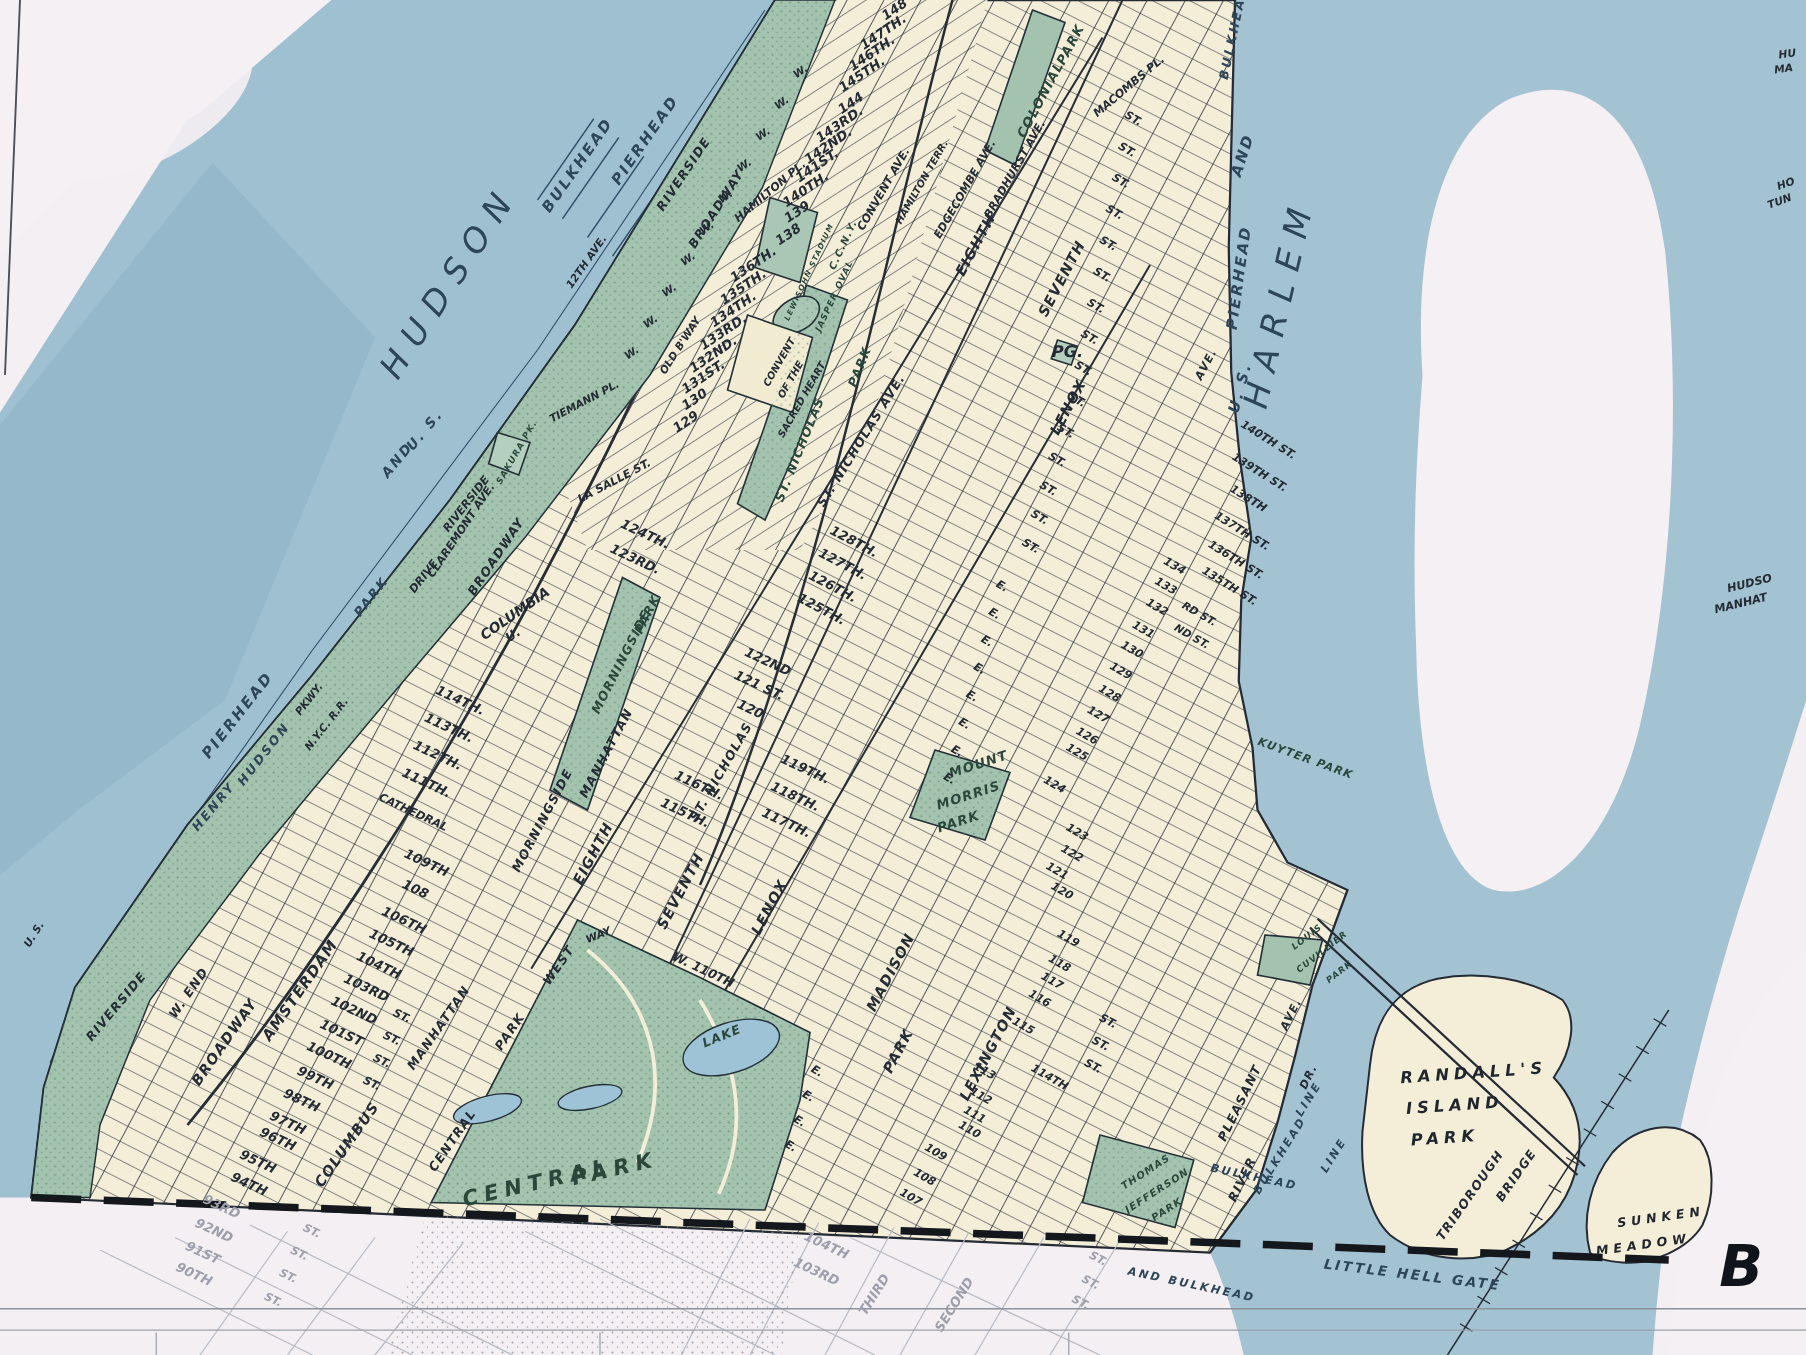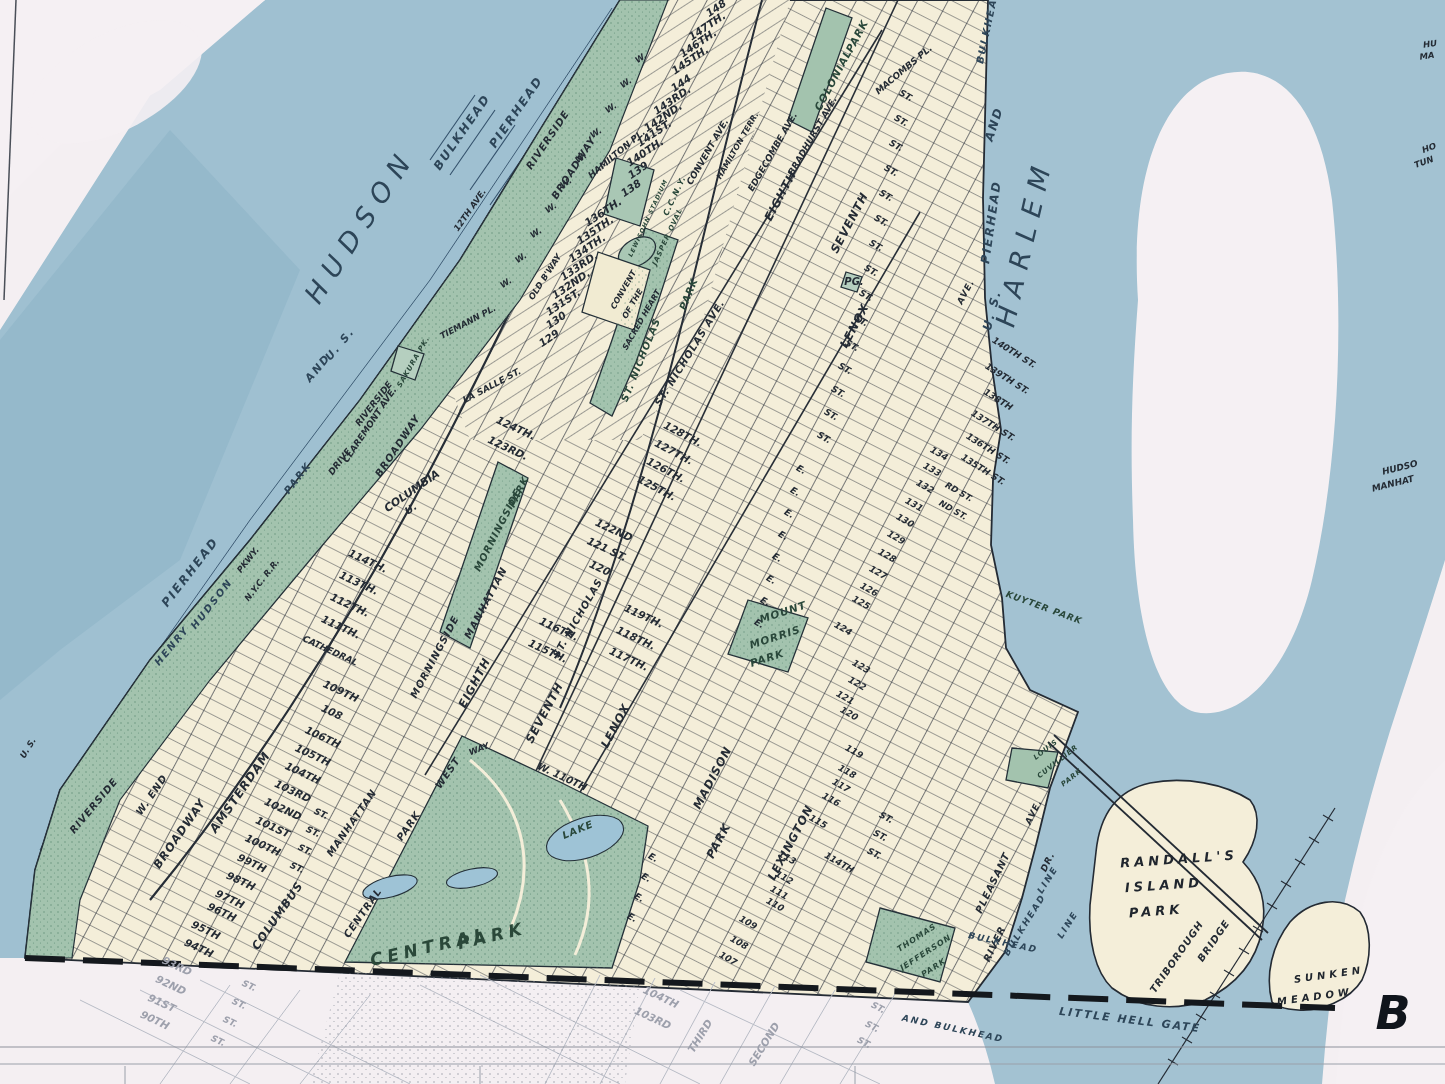--- a/index.html
+++ b/index.html
@@ -245,21 +245,21 @@
       <div class="lb k-ave" style="left: 398px; top: 446px; transform: translate(-50%, -50%) rotate(-56deg); font-size: 10px;">BROADWAY</div>
       <div class="lb k-sm" style="left: 708px; top: 152px; transform: translate(-50%, -50%) rotate(-60deg); font-size: 9px;">CONVENT AVE.</div>
       <div class="lb k-sm" style="left: 738px; top: 146px; transform: translate(-50%, -50%) rotate(-60deg); font-size: 8px;">HAMILTON TERR.</div>
       <div class="lb k-sm" style="left: 773px; top: 152px; transform: translate(-50%, -50%) rotate(-60deg); font-size: 9px;">EDGECOMBE AVE.</div>
       <div class="lb k-sm" style="left: 813px; top: 136px; transform: translate(-50%, -50%) rotate(-60deg); font-size: 9px;">BRADHURST AVE.</div>
       <div class="lb k-sm" style="left: 904px; top: 70px; transform: translate(-50%, -50%) rotate(-40deg); font-size: 9px;">MACOMBS PL.</div>
       <div class="lb k-ave" style="left: 781px; top: 196px; transform: translate(-50%, -50%) rotate(-62deg);">EIGHTH</div>
       <div class="lb k-ave" style="left: 850px; top: 223px; transform: translate(-50%, -50%) rotate(-62deg);">SEVENTH</div>
       <div class="lb k-ave" style="left: 855px; top: 326px; transform: translate(-50%, -50%) rotate(-62deg);">LENOX</div>
       <div class="lb k-ave" style="left: 966px; top: 292px; transform: translate(-50%, -50%) rotate(-62deg); font-size: 9px;">AVE.</div>
-      <div class="lb k-sm" style="left: 854px; top: 282px; transform: translate(-50%, -50%) rotate(0deg); font-size: 10px;">PG.</div>
+      <div class="lb k-sm" style="left: 854px; top: 282px; transform: translate(-50%, -50%) rotate(0deg); font-size: 13px;">PG.</div>
       <div class="lb k-ave" style="left: 690px; top: 353px; transform: translate(-50%, -50%) rotate(-58deg); font-size: 10px;">ST. NICHOLAS AVE.</div>
       <div class="lb k-park" style="left: 833px; top: 80px; transform: translate(-50%, -50%) rotate(-62deg);">COLONIAL</div>
       <div class="lb k-park" style="left: 857px; top: 36px; transform: translate(-50%, -50%) rotate(-62deg);">PARK</div>
       <div class="lb k-park" style="left: 675px; top: 196px; transform: translate(-50%, -50%) rotate(-65deg); font-size: 8px;">C.C.N.Y.</div>
       <div class="lb k-park" style="left: 648px; top: 218px; transform: translate(-50%, -50%) rotate(-65deg); font-size: 6px;">LEWISOHN STADIUM</div>
       <div class="lb k-park" style="left: 668px; top: 237px; transform: translate(-50%, -50%) rotate(-65deg); font-size: 7px;">JASPER OVAL</div>
       <div class="lb k-park" style="left: 641px; top: 360px; transform: translate(-50%, -50%) rotate(-68deg); font-size: 10px;">ST. NICHOLAS</div>
       <div class="lb k-park" style="left: 689px; top: 294px; transform: translate(-50%, -50%) rotate(-68deg); font-size: 10px;">PARK</div>
       <div class="lb k-sm" style="left: 624px; top: 290px; transform: translate(-50%, -50%) rotate(-60deg); font-size: 8px;">CONVENT</div>
       <div class="lb k-sm" style="left: 633px; top: 304px; transform: translate(-50%, -50%) rotate(-60deg); font-size: 8px;">OF THE</div>

